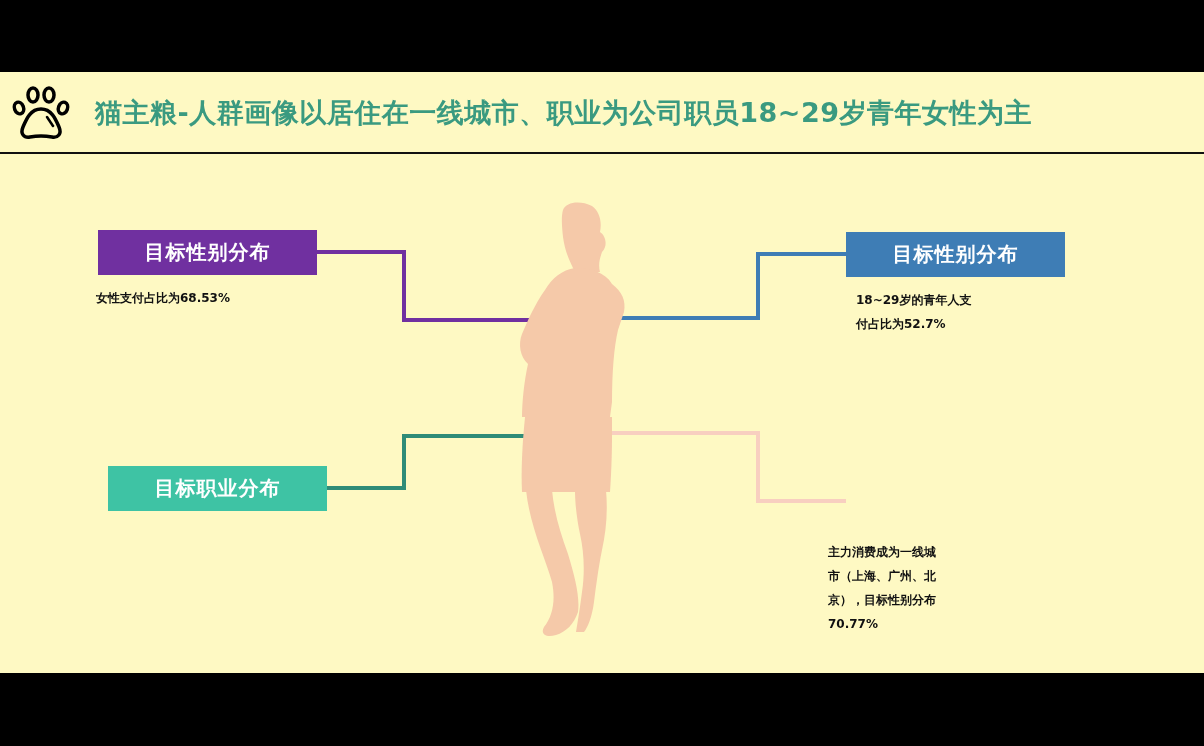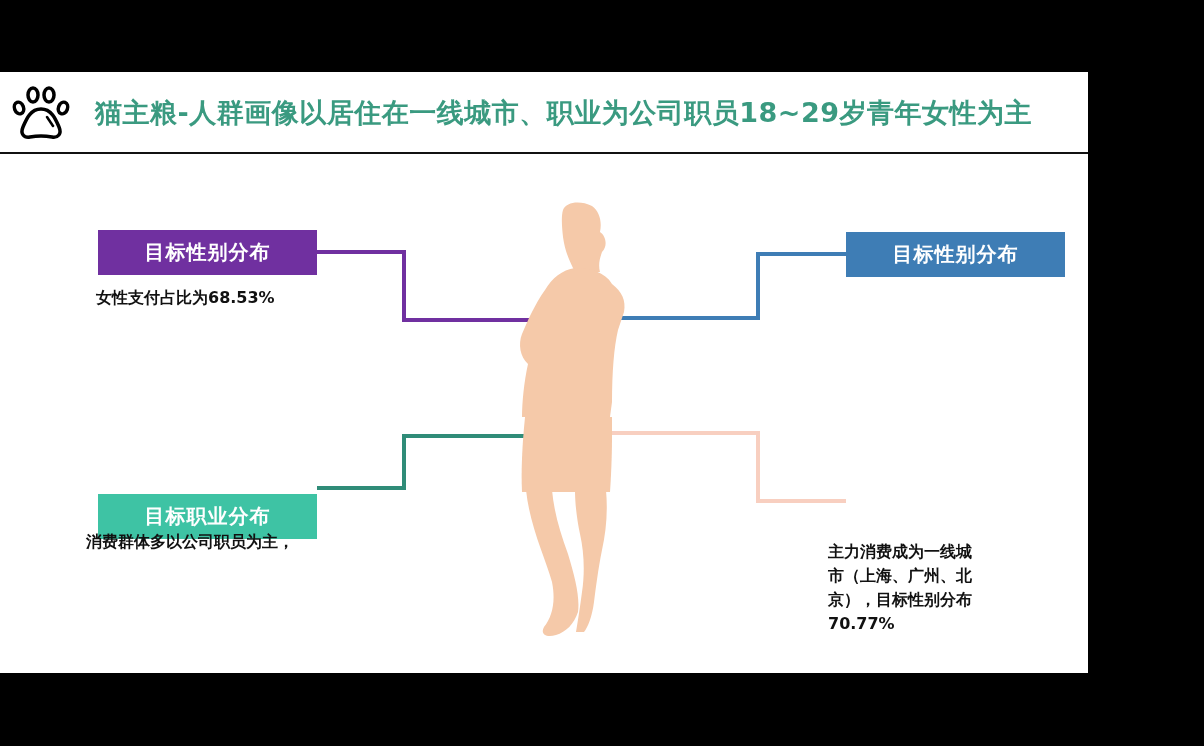--- a/index.html
+++ b/index.html
@@ -2,39 +2,39 @@
 <html><head>
   <meta charset="utf-8">
   <style>
     html, body { margin: 0; padding: 0; }
     body {
       width: 1204px; height: 746px; position: relative; overflow: hidden;
       background: #000000;
       font-family: "DejaVu Sans", "Liberation Sans", sans-serif;
     }
     .slide {
-      position: absolute; left: 0; top: 72px; width: 1088px; height: 601px;
-      background: #ffffff; overflow: hidden;
+      position: absolute; left: 0; top: 72px; width: 1204px; height: 601px;
+      background: #fef9c3; overflow: hidden;
     }
     .header { position: absolute; left: 0; top: 0; width: 1204px; height: 82px; }
     .paw { position: absolute; left: 10px; top: 12px; width: 62px; height: 58px; }
     .title {
       position: absolute; left: 95px; top: 22px;
       font-size: 27px; font-weight: bold; color: #3a9a80; letter-spacing: 0.5px;
       white-space: nowrap; line-height: 38px;
     }
     .divider { position: absolute; left: 0; top: 80px; width: 1204px; height: 2px; background: #111111; }
 
     .label-box {
       position: absolute; width: 219px; height: 45px;
       color: #ffffff; font-size: 20px; font-weight: bold;
       display: flex; align-items: center; justify-content: center; letter-spacing: 1px; text-align: right;
     }
     .desc {
-      position: absolute; font-size: 16px; font-weight: bold; color: #111111;
+      position: absolute; font-size: 12px; font-weight: bold; color: #111111;
       line-height: 24px;
     }
     .connectors { position: absolute; left: 0; top: 0; width: 1204px; height: 601px; }
     .figure { position: absolute; left: 0; top: 0; width: 1204px; height: 601px; }
   </style>
 </head>
 <body>
 
 <div class="slide">
 
@@ -77,27 +77,28 @@
     <span>目标性别分布</span>
   </div>
   <div class="desc" style="left:96px; top:214px;">
     <span>女性支付占比为68.53%</span>
   </div>
 
   <div class="label-box" style="left:846px; top:160px; background:#3e7db5;">
     <span>目标性别分布</span>
   </div>
   <div class="desc" style="left:856px; top:216px;">
+    <div>18~29岁的青年人支</div>
+    <div>付占比为52.7%</div>
   </div>
 
-  <div class="label-box" style="left:98px; top:394px; background:#3ec3a4;margin-top:28px;">
+  <div class="label-box" style="left:108px; top:394px; background:#3ec3a4;">
     <span>目标职业分布</span>
   </div>
   <div class="desc" style="left:86px; top:458px;">
-    <div>消费群体多以公司职员为主，</div>
   </div>
 
   <div class="desc" style="left:828px; top:468px;">
     <div>主力消费成为一线城</div>
     <div>市（上海、广州、北</div>
     <div>京），目标性别分布</div>
     <div>70.77%</div>
   </div>
 
 </div>

